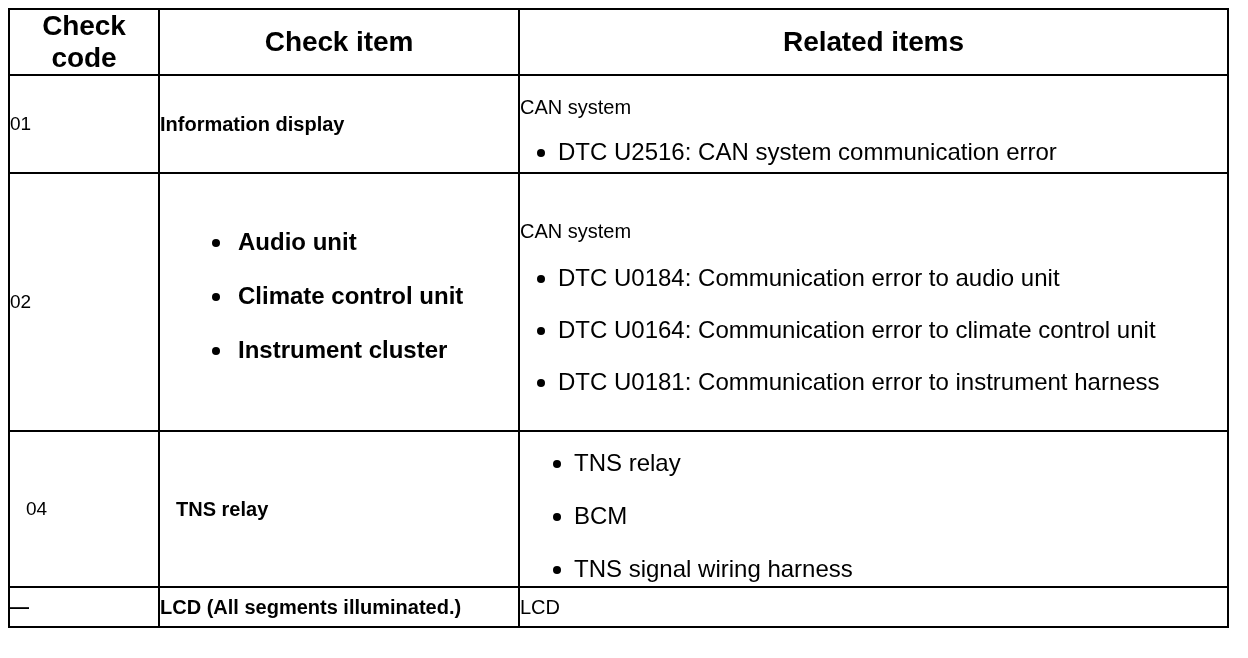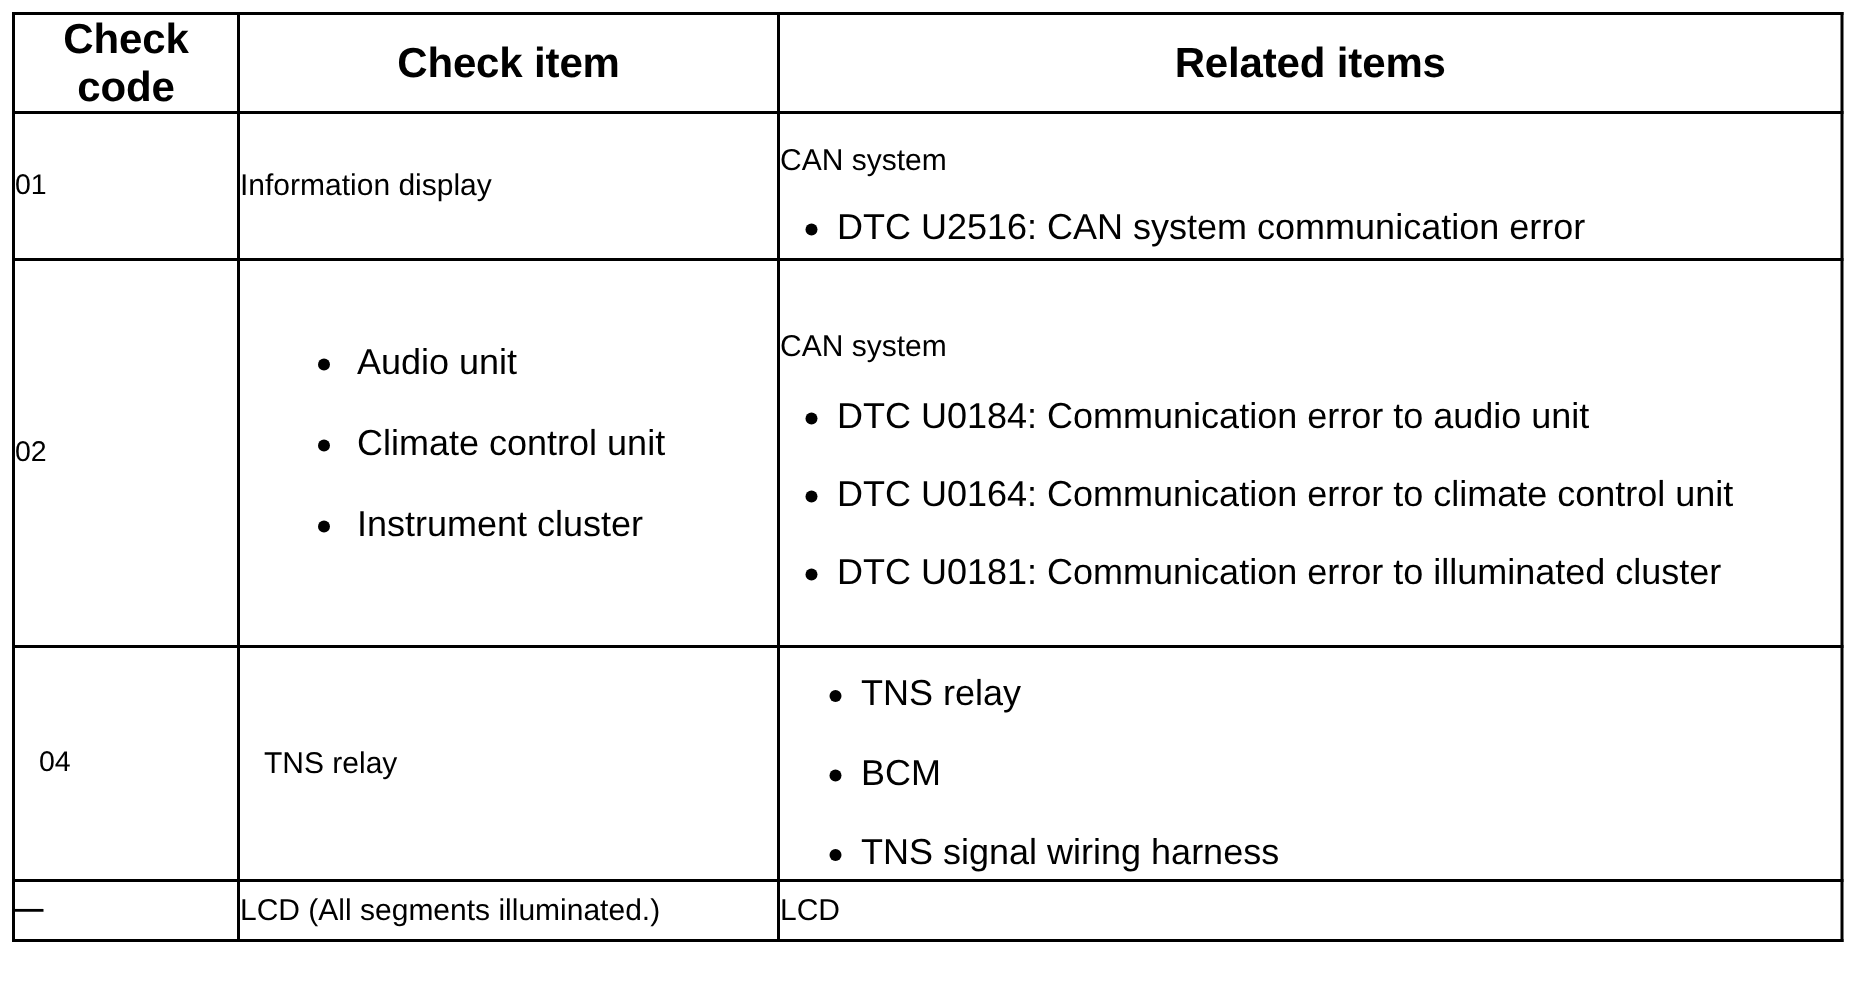--- a/index.html
+++ b/index.html
@@ -80,20 +80,21 @@
     text-align: left;
     vertical-align: top;
   }
 
   td.rel-cell.v-mid {
     vertical-align: middle;
   }
 
   td.item-cell.v-mid {
     vertical-align: middle;
+    font-weight: bold;
   }
 
   
   .lead-text {
     display: block;
     font-size: 20px;
     line-height: 22px;
   }
 
   
@@ -220,21 +221,21 @@
               <li>
                 <span class="bullet-dot"></span>
                 <span>DTC U0184: Communication error to audio unit</span>
               </li>
               <li>
                 <span class="bullet-dot"></span>
                 <span>DTC U0164: Communication error to climate control unit</span>
               </li>
               <li>
                 <span class="bullet-dot"></span>
-                <span>DTC U0181: Communication error to illuminated cluster</span>
+                <span>DTC U0181: Communication error to instrument harness</span>
               </li>
             </ul>
           </div>
         </td>
       </tr>
 
       <tr class="row-04">
         <td class="code-cell">04</td>
         <td class="item-cell v-mid">TNS relay</td>
         <td class="rel-cell">

